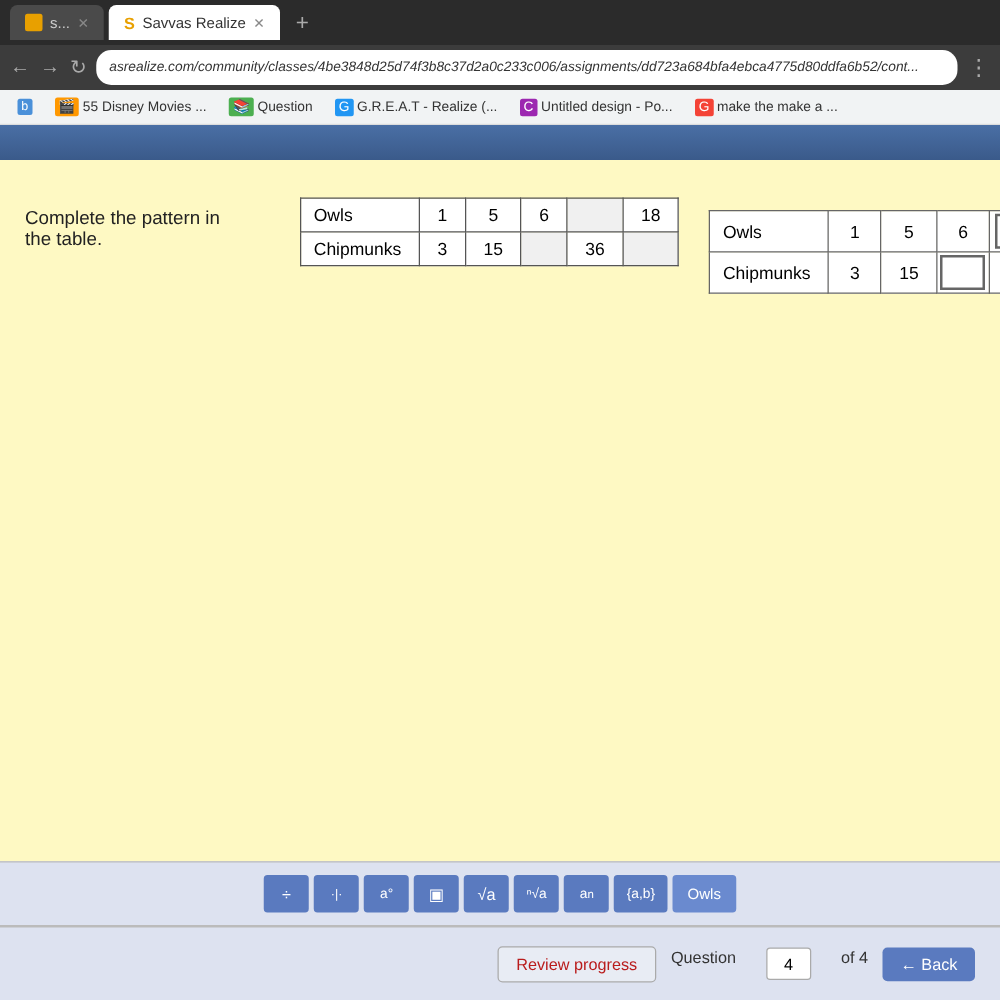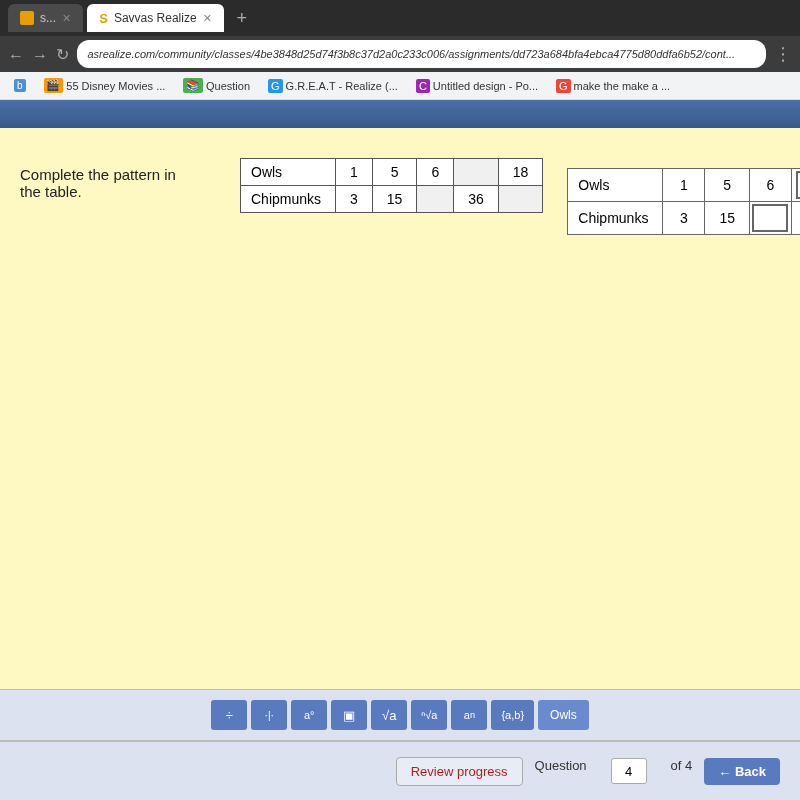--- a/index.html
+++ b/index.html
@@ -297,21 +297,20 @@
     }
 
     .back-btn {
       background: #5a7abf;
       color: #fff;
       border: none;
       border-radius: 4px;
       padding: 6px 14px;
       font-size: 13px;
       cursor: pointer;
-      font-weight: bold;
     }
   </style>
 </head>
 <body>
 
 <div class="browser-chrome">
 
   <div class="tab-bar">
     <div class="tab inactive">
       <span class="tab-icon"></span>

